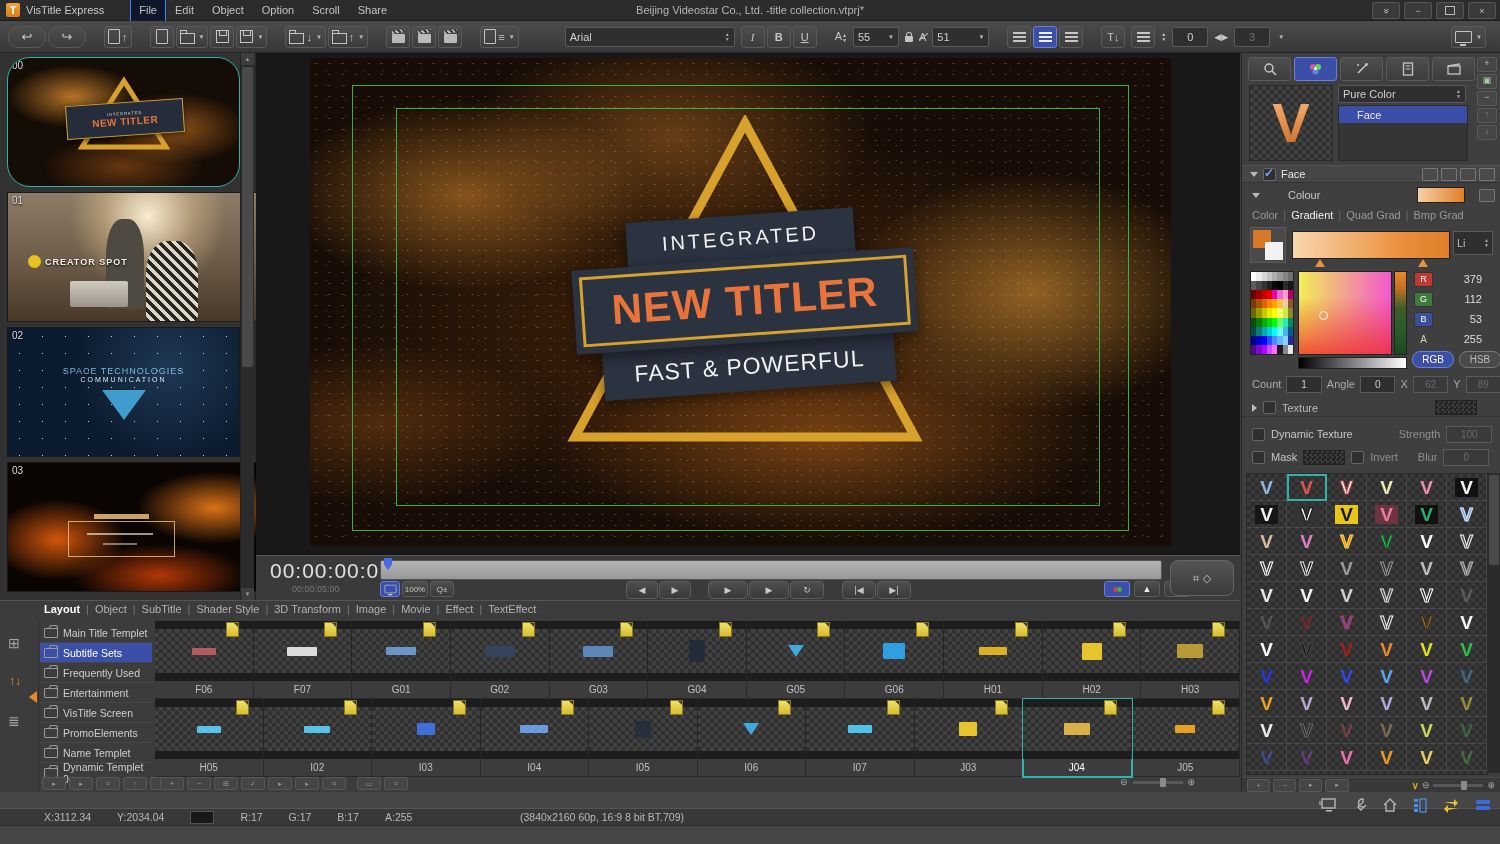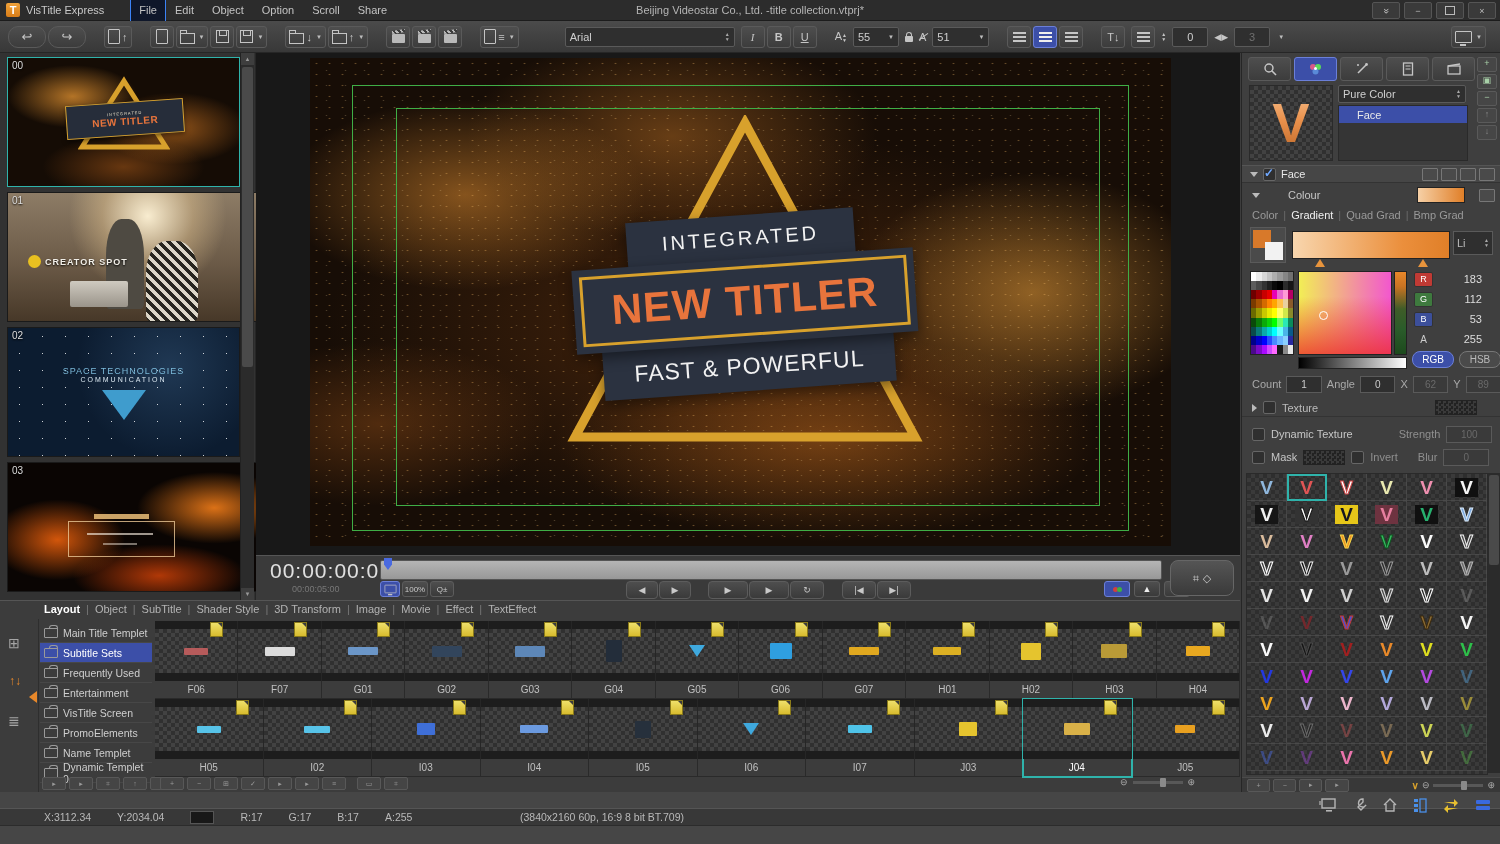--- a/index.html
+++ b/index.html
@@ -47,21 +47,21 @@
   .updn{display:flex;flex-direction:column;font-size:5px;line-height:5px;color:#c6c6c6;}
   
   #scenes{position:absolute;left:0;top:53px;width:255px;height:547px;background:#323232;border-right:1px solid #262626;}
   .thumb{position:absolute;left:7px;width:231px;height:128px;background:#111;border:1px solid #1a1a1a;overflow:hidden;}
   .thumb.sel{border:1px solid #2fb3ab;}
   .tnum{position:absolute;left:4px;top:2px;font-size:10px;color:#ddd;z-index:5;text-shadow:0 1px 2px #000;}
   #sscroll{position:absolute;right:1px;top:0;width:13px;height:547px;background:#2b2b2b;border-left:1px solid #222;}
   .sarrow{position:absolute;left:0;width:13px;height:12px;background:#3e3e3e;color:#999;font-size:6px;display:flex;align-items:center;justify-content:center;}
   #sthumb{position:absolute;left:1px;top:14px;width:11px;height:300px;background:#4a4a4a;border-radius:2px;}
   
-  .t00{background:radial-gradient(ellipse 40% 35% at 28% 30%,rgba(232,150,50,.75),transparent 70%),radial-gradient(ellipse 45% 40% at 72% 55%,rgba(210,120,35,.65),transparent 70%),radial-gradient(ellipse 50% 35% at 50% 85%,rgba(170,90,25,.55),transparent 70%),#150c05;}
+  .t00{background:radial-gradient(ellipse 40% 35% at 28% 30%,rgba(232,150,50,.75),transparent 70%),radial-gradient(ellipse 45% 40% at 72% 55%,rgba(210,120,35,.65),transparent 70%),radial-gradient(ellipse 50% 35% at 50% 85%,rgba(170,90,25,.55),transparent 70%),#150c05;border-radius:23px;}
   .t01{background:radial-gradient(circle at 55% 18%,rgba(255,243,214,.95),rgba(255,220,160,.35) 26%,transparent 45%),linear-gradient(#8d7c66,#6b5a47 55%,#473828);padding-left:23px;}
   .t02{background:radial-gradient(circle at 70% 30%,rgba(90,140,190,.25),transparent 50%),#0c1c30;}
   .t03{background:radial-gradient(ellipse 35% 45% at 18% 60%,rgba(232,95,12,.9),transparent 70%),radial-gradient(ellipse 40% 40% at 75% 35%,rgba(242,125,25,.9),transparent 70%),radial-gradient(ellipse 45% 35% at 55% 88%,rgba(205,65,8,.85),transparent 70%),#0a0503;padding-left:44px;}
   .stars{position:absolute;inset:0;background-image:radial-gradient(rgba(255,255,255,.8) .6px,transparent 1px);background-size:23px 17px;}
   .figure{position:absolute;border-radius:40% 40% 8% 8%;}
   .minitri{position:absolute;}
   .miniban{position:absolute;background:#262d3a;border:1px solid #d8a12c;transform:rotate(-4deg);display:flex;flex-direction:column;align-items:center;justify-content:center;box-shadow:0 2px 5px rgba(0,0,0,.5);}
   .miniban .l1{font-size:4px;color:#e8e0c8;letter-spacing:1px;}
   .miniban .l2{font-size:10px;font-weight:bold;color:#e8743c;letter-spacing:.5px;}
   .tri-down{width:0;height:0;border-left:22px solid transparent;border-right:22px solid transparent;border-top:30px solid #3f9ccd;}
@@ -638,21 +638,21 @@
           <span class="pcell" style="background: rgb(232, 232, 232);"></span>
         </div>
       <div id="svsq">
           <span id="svdot"></span>
         </div>
       <div id="hueslider"></div>
       <div id="grayscale"></div>
       <div id="channels">
           <div class="chrow">
             <span class="chbox" style="background: rgb(192, 58, 52);">R</span>
-            <span class="chval">183</span>
+            <span class="chval">379</span>
           </div>
           <div class="chrow">
             <span class="chbox" style="background: rgb(62, 122, 62);">G</span>
             <span class="chval">112</span>
           </div>
           <div class="chrow">
             <span class="chbox" style="background: rgb(60, 79, 154);">B</span>
             <span class="chval">53</span>
           </div>
           <div class="chrow">
@@ -1034,51 +1034,37 @@
           <div class="tcell">
             <div class="tstrip checker">
               <span class="bm"></span>
               <span class="trect" style="background: rgb(47, 159, 224); width: 22px; height: 16px;"></span>
             </div>
             <div class="tlabel">G06</div>
           </div>
           <div class="tcell">
             <div class="tstrip checker">
               <span class="bm"></span>
-              <span class="trect" style="background: rgb(224, 168, 31); width: 30px; height: 8px;"></span>
-            </div>
-            <div class="tlabel">G07</div>
-          </div>
-          <div class="tcell">
-            <div class="tstrip checker">
-              <span class="bm"></span>
               <span class="trect" style="background: rgb(220, 176, 35); width: 28px; height: 8px;"></span>
             </div>
             <div class="tlabel">H01</div>
           </div>
           <div class="tcell">
             <div class="tstrip checker">
               <span class="bm"></span>
               <span class="trect" style="background: rgb(229, 196, 46); width: 20px; height: 17px;"></span>
             </div>
             <div class="tlabel">H02</div>
           </div>
           <div class="tcell">
             <div class="tstrip checker">
               <span class="bm"></span>
               <span class="trect" style="background: rgb(185, 154, 55); width: 26px; height: 14px;"></span>
             </div>
             <div class="tlabel">H03</div>
-          </div>
-          <div class="tcell">
-            <div class="tstrip checker">
-              <span class="bm"></span>
-              <span class="trect" style="background: rgb(232, 168, 32); width: 24px; height: 10px;"></span>
-            </div>
-            <div class="tlabel">H04</div>
           </div>
         </div>
       <div class="tplrow" id="tplrow2">
           <div class="tcell">
             <div class="tstrip checker">
               <span class="bm"></span>
               <span class="trect" style="background: rgb(87, 195, 232); width: 24px; height: 7px;"></span>
             </div>
             <div class="tlabel">H05</div>
           </div>

